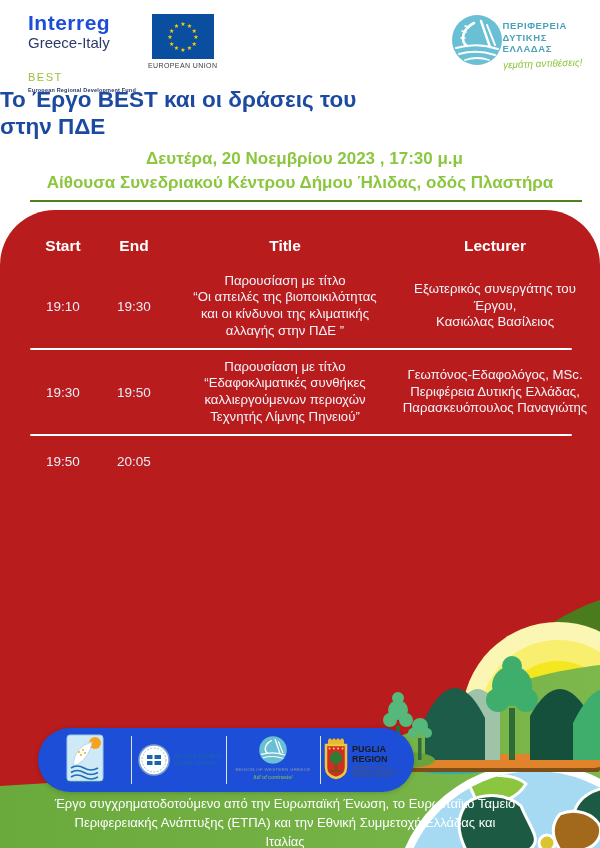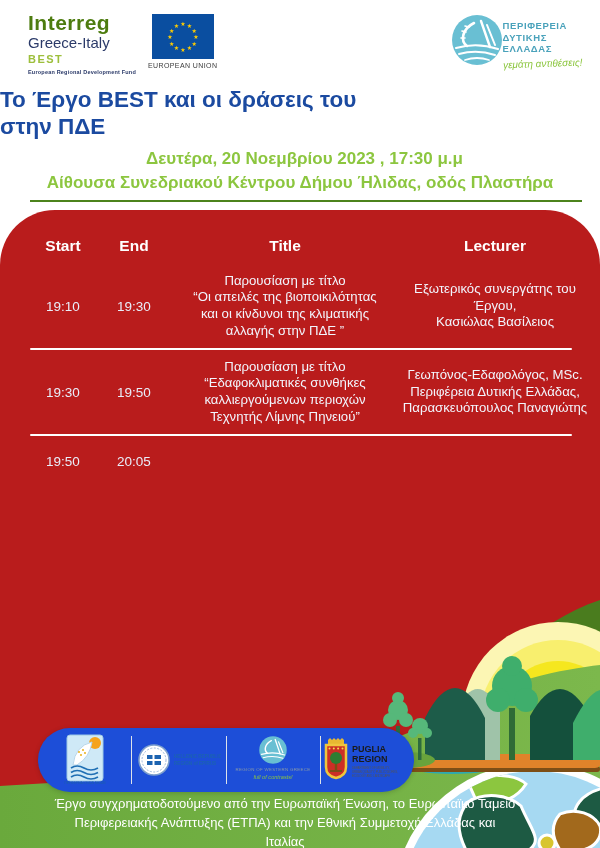--- a/index.html
+++ b/index.html
@@ -1,23 +1,23 @@
 <!DOCTYPE html>
 <html><head>
 <meta charset="utf-8">
 <style>
   html,body{margin:0;padding:0;background:#e8e8e8}
   #poster{position:relative;width:600px;height:848px;background:#ffffff;
     font-family:"Liberation Sans",sans-serif;overflow:hidden;margin:0 auto}
 
   
   .hdr-left{position:absolute;left:28px;top:12px;display:flex;gap:12px;align-items:flex-start}
-  .ir-brand{font-size:21px;font-weight:bold;color:#4d7c0f;letter-spacing:.5px;line-height:22px}
+  .ir-brand{font-size:21px;font-weight:bold;color:#1d4ed8;letter-spacing:.5px;line-height:22px}
   .ir-prog{font-size:15px;color:#2b3a69;line-height:17px}
-  .ir-best{font-size:11px;font-weight:bold;color:#9dbf3c;letter-spacing:1.5px;margin-top:2px}
+  .ir-best{font-size:11px;font-weight:normal;color:#9dbf3c;letter-spacing:1.5px;margin-top:20px}
   .ir-fund{font-size:5.5px;font-weight:bold;color:#2b3a69;margin-top:4px;letter-spacing:.2px}
   .eu-block{display:flex;flex-direction:column;align-items:center;margin-top:2px}
   .eu-label{font-size:7px;color:#3a3a3a;margin-top:3px;letter-spacing:.4px}
 
   .hdr-right{position:absolute;right:18px;top:14px;display:flex;gap:0;align-items:flex-start}
   .pde-txt{display:flex;flex-direction:column;margin-top:6px}
   .pde-name{font-size:9.5px;font-weight:bold;color:#4aa2bb;line-height:11.5px;letter-spacing:.6px;white-space:pre-line}
   .pde-slogan{font-size:10px;font-style:italic;color:#8cc63f;margin-top:3px;transform:rotate(-2deg)}
 
   

